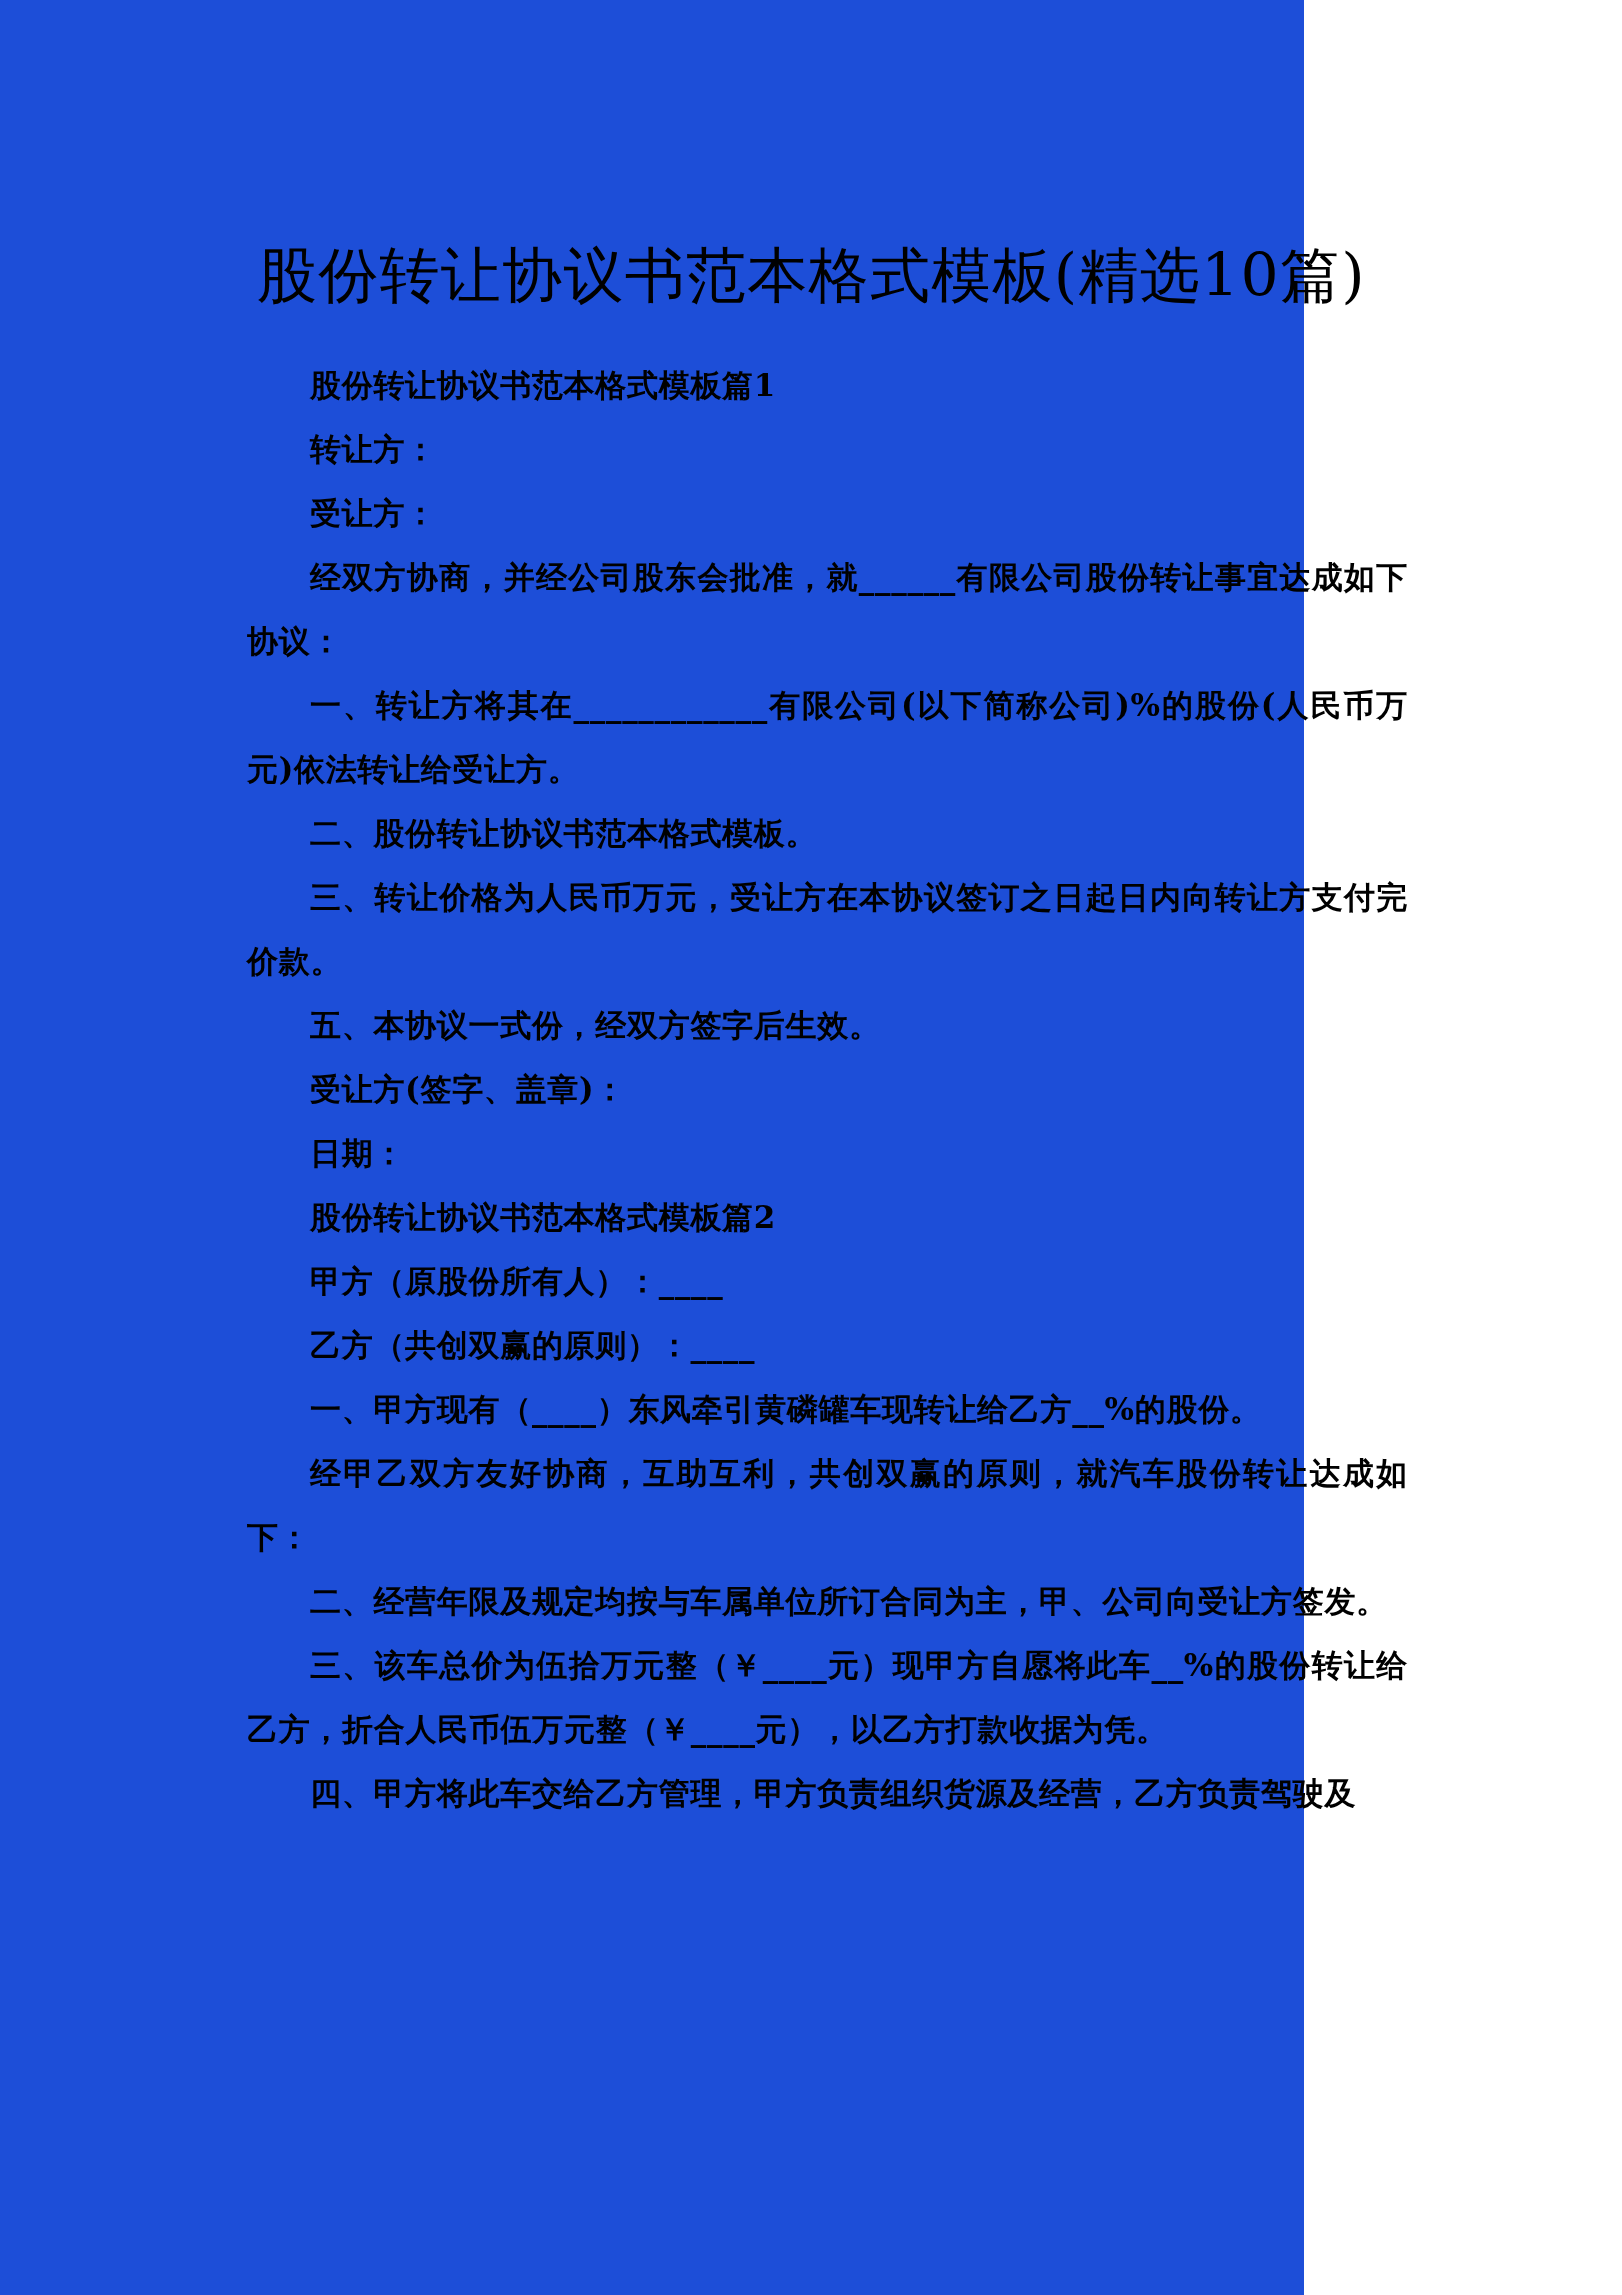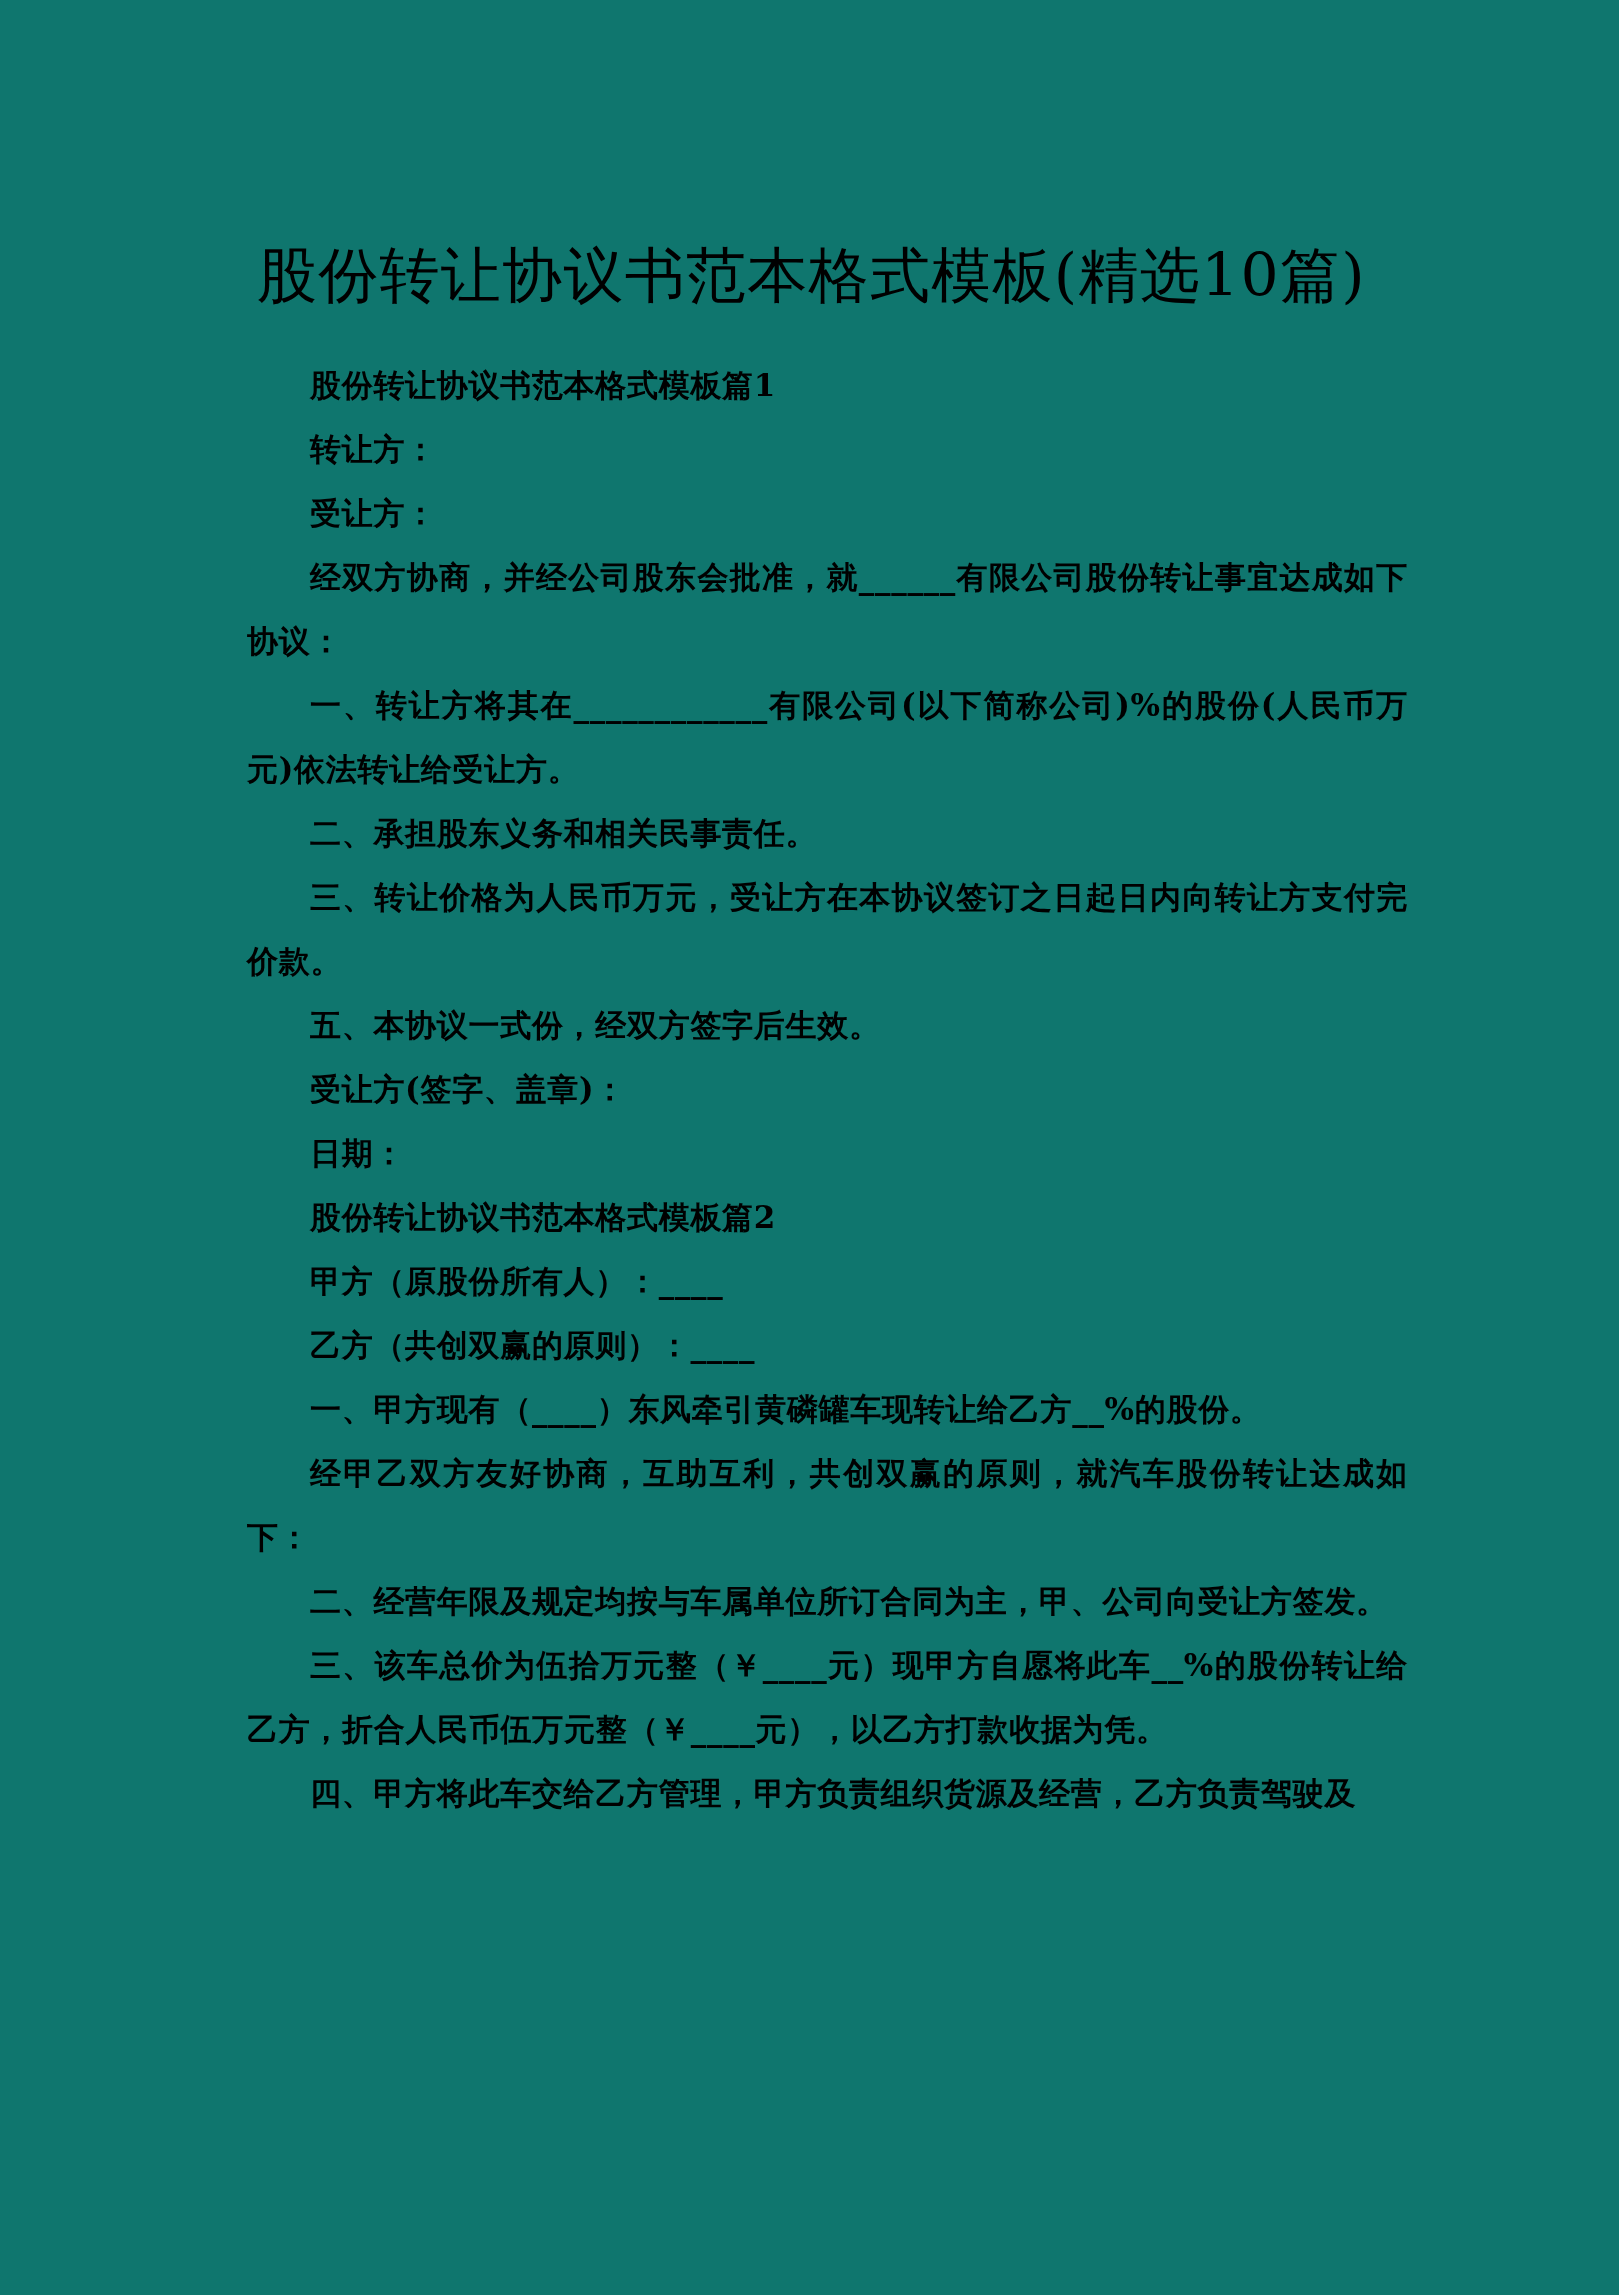--- a/index.html
+++ b/index.html
@@ -12,23 +12,23 @@
       height: 2295px;
       position: relative;
       overflow: hidden;
       font-family: "DejaVu Serif", "Liberation Serif", serif;
       color: #000000;
     }
     .page {
       position: absolute;
       left: 0;
       top: 0;
-      width: 1619px;
+      width: 1304px;
       height: 2295px;
-      background: #0f766e;
+      background: #1d4ed8;
     }
     .title {
       position: absolute;
       left: 0;
       top: 196px;
       width: 1623px;
       text-align: center;
       font-size: 60px;
       line-height: 79px;
       letter-spacing: 1.3px;
@@ -56,21 +56,21 @@
 
 <div class="page">
   <h1 class="title">股份转让协议书范本格式模板(精选10篇)</h1>
 
   <div class="body">
     <p class="p">股份转让协议书范本格式模板篇1</p>
     <p class="p">转让方：</p>
     <p class="p">受让方：</p>
     <p class="p">经双方协商，并经公司股东会批准，就______有限公司股份转让事宜达成如下协议：</p>
     <p class="p">一、转让方将其在____________有限公司(以下简称公司)%的股份(人民币万元)依法转让给受让方。</p>
-    <p class="p">二、承担股东义务和相关民事责任。</p>
+    <p class="p">二、股份转让协议书范本格式模板。</p>
     <p class="p">三、转让价格为人民币万元，受让方在本协议签订之日起日内向转让方支付完价款。</p>
     <p class="p">五、本协议一式份，经双方签字后生效。</p>
     <p class="p">受让方(签字、盖章)：</p>
     <p class="p">日期：</p>
     <p class="p">股份转让协议书范本格式模板篇2</p>
     <p class="p">甲方（原股份所有人）：____</p>
     <p class="p">乙方（共创双赢的原则）：____</p>
     <p class="p">一、甲方现有（____）东风牵引黄磷罐车现转让给乙方__%的股份。</p>
     <p class="p">经甲乙双方友好协商，互助互利，共创双赢的原则，就汽车股份转让达成如下：</p>
     <p class="p">二、经营年限及规定均按与车属单位所订合同为主，甲、公司向受让方签发。</p>

